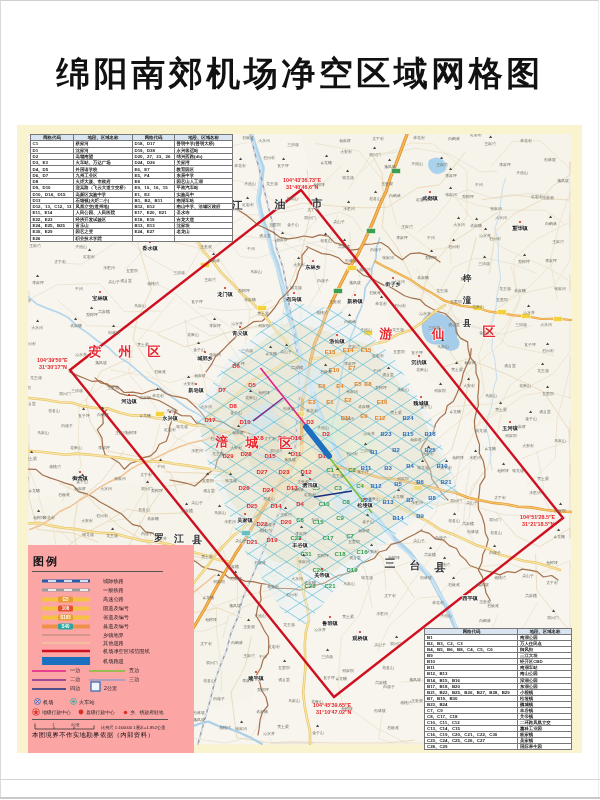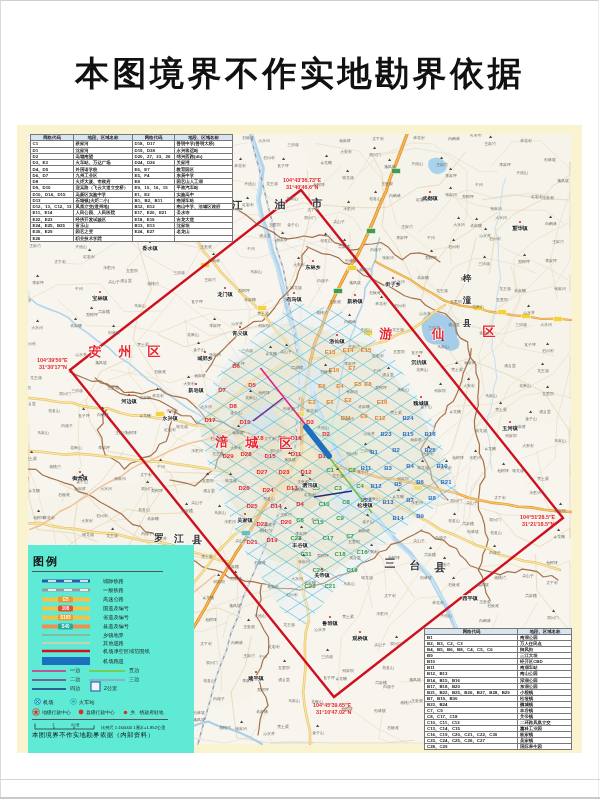--- a/index.html
+++ b/index.html
@@ -7,30 +7,30 @@
 #bline2{position:absolute;left:0;top:797px;width:600px;height:2px;background:#c9c9c9}
 #title{position:absolute;left:0;top:51px;width:600px;text-align:center;font-family:"Liberation Serif",serif;font-weight:bold;font-size:34px;letter-spacing:3.5px;color:#111}
 #cream{position:absolute;left:17px;top:125px;width:565px;height:628px;background:#faf3cf}
 table{border-collapse:collapse;position:absolute;background:#fff;table-layout:fixed}
 td{border:0.55px solid #777;font-size:4.4px;line-height:1.15;padding:0 1px 0 2px;color:#222;font-weight:bold;overflow:hidden;white-space:nowrap}
 tr.hd td{background:#d8e4f0;text-align:center;color:#222}
 #t1{left:29.5px;top:134px;width:202.5px;height:108px}
 #t1 td.c1{width:43px}#t1 td.c2{width:59px}#t1 td.c3{width:42px}#t1 td.c4{width:58px}
 #t2{left:424px;top:628px;width:147.5px;height:117px}
 #t2 td.c1{width:93px}#t2 td.c2{width:54px}
-#legend{position:absolute;left:28px;top:545px;width:166px;height:208px;background:#5eead4;font-family:"Liberation Sans",sans-serif}
+#legend{position:absolute;left:28px;top:545px;width:166px;height:208px;background:#fca5a5;font-family:"Liberation Sans",sans-serif}
 #lgtitle{position:absolute;left:5px;top:9px;font-size:11px;font-weight:bold;color:#111;letter-spacing:2px}
 #lgrule{position:absolute;left:4px;top:26px;width:131px;height:1.2px;background:#555}
 #lgrule2{position:absolute;left:4px;top:174px;width:136px;height:1.2px;background:#555}
 #note{position:absolute;left:4px;top:186px;font-size:6.4px;color:#111;letter-spacing:0.4px;white-space:nowrap}
 </style></head><body>
 <div id="pageborder"></div>
 <div id="bline"></div>
 <div id="bline2"></div>
-<div id="title">本图境界不作实地勘界依据</div>
+<div id="title">绵阳南郊机场净空区域网格图</div>
 <div id="cream"></div>
 <svg width="544" height="611" viewBox="28 134 544 611" style="position:absolute;left:28px;top:134px">
     <rect x="28" y="134" width="543.5" height="610.5" fill="#f7f5ee"></rect>
     <polygon points="300,134 571,134 571,420 480,430 430,380 380,300 330,230" fill="#f4f2e8" opacity="0.6"></polygon>
     <polygon points="28,500 200,470 300,560 250,700 28,744" fill="#f4f1e7" opacity="0.55"></polygon>
     <polygon points="290,320 225,370 200,430 230,500 270,560 330,575 400,520 450,480 420,410 370,345" fill="#f0e7cb" opacity="0.9"></polygon>
     <polygon points="250,390 230,430 260,480 310,510 360,470 330,410 290,380" fill="#eadbb9" opacity="0.95"></polygon>
     <polygon points="280,360 260,390 290,430 340,450 370,420 340,380 310,360" fill="#eee3c6" opacity="0.9"></polygon>
     <polyline points="372.1,155.0 382.1,173.6 384.1,207.9 382.1,226.7 396.8,246.9 411.8,278.4" fill="none" stroke="#e6d2ae" stroke-width="0.8" stroke-opacity="0.9" stroke-linecap="round" stroke-linejoin="round"></polyline>
     <polyline points="413.1,560.8 373.3,575.1 359.4,615.0 341.4,636.7 338.0,683.3 342.5,703.5 377.8,728.9 406.9,743.0" fill="none" stroke="#ecdfc6" stroke-width="0.8" stroke-opacity="0.9" stroke-linecap="round" stroke-linejoin="round"></polyline>

